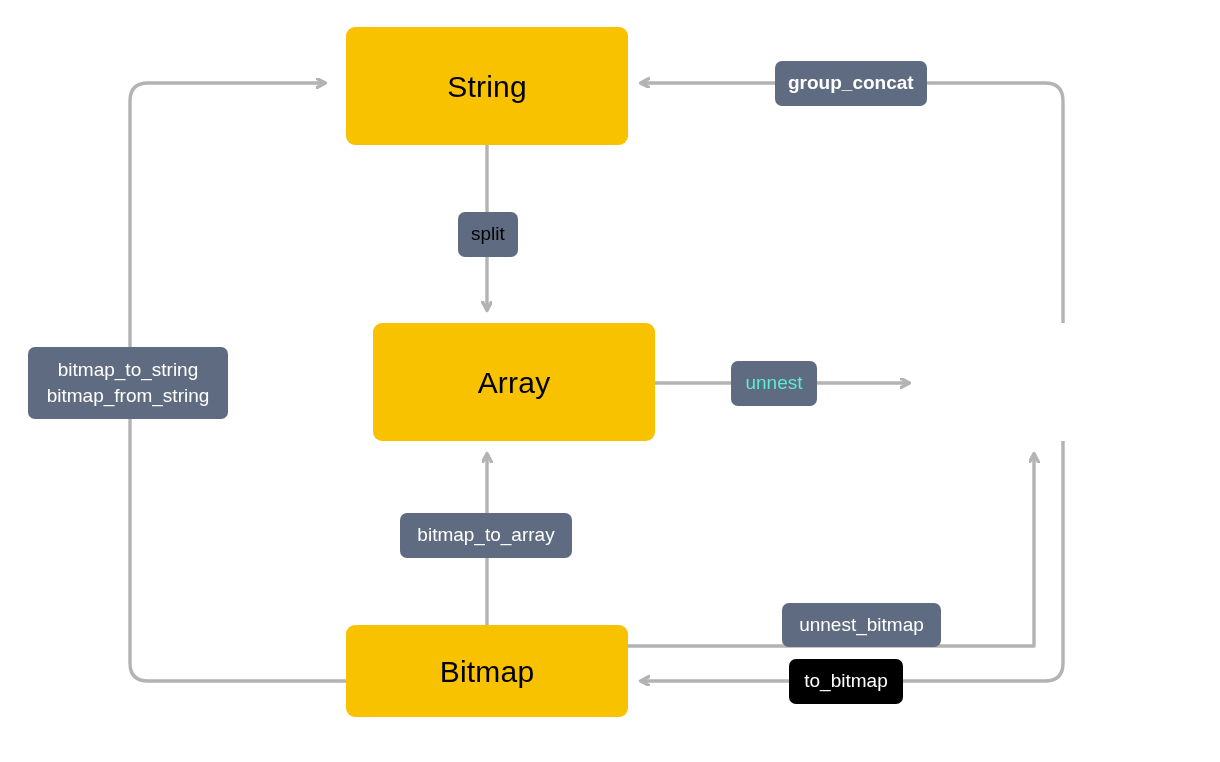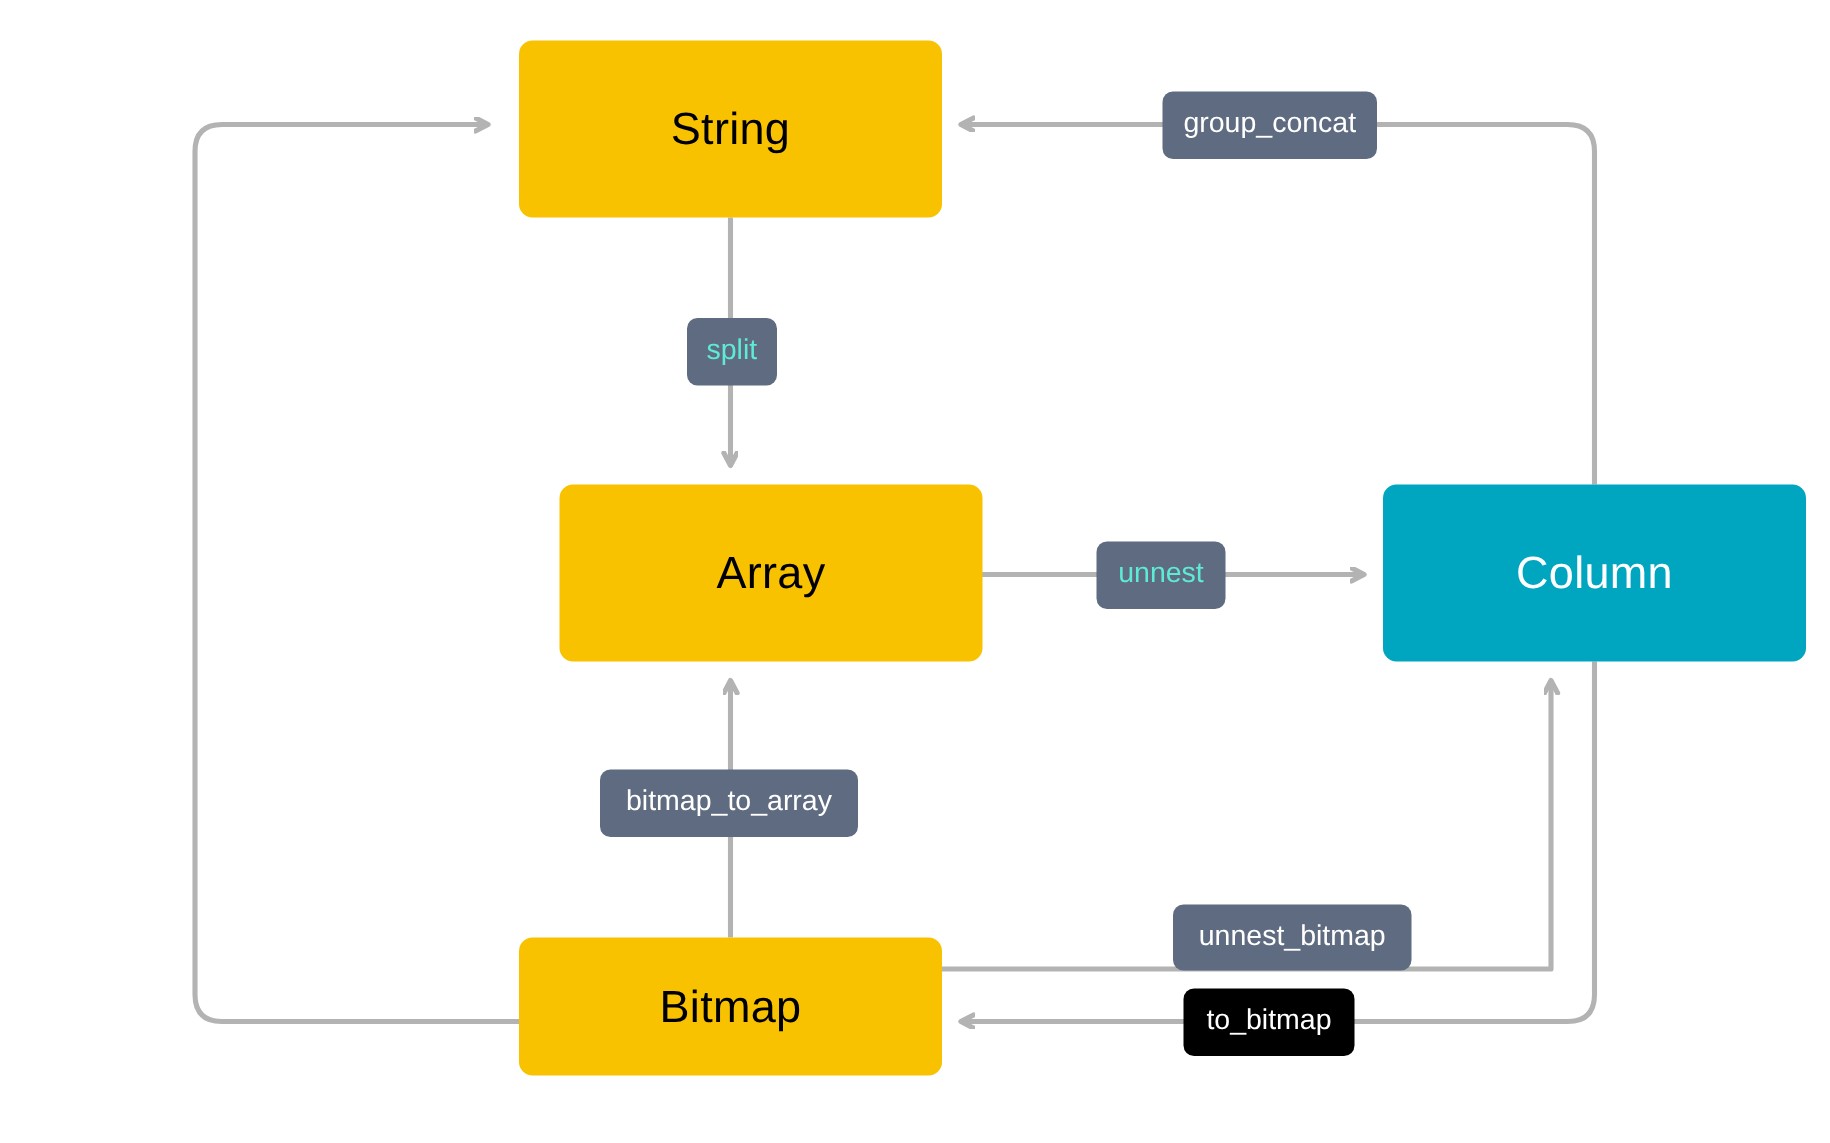--- a/index.html
+++ b/index.html
@@ -95,40 +95,41 @@
   </div>
 
   <div class="node" style="left:346px; top:323px; width:282px; height:118px; background:#f9c200;margin-left:27px;">
     <span class="node-label" style="color:#000000;">Array</span>
   </div>
 
   <div class="node" style="left:346px; top:625px; width:282px; height:92px; background:#f9c200;">
     <span class="node-label" style="color:#000000;">Bitmap</span>
   </div>
 
-  <div class="node" style="left:922px; top:323px; width:282px; height:118px; background:#00a5c0;">
-    <span class="node-label" style="color:#ffffff;">Column</span>
-  </div>
 
   <div class="edge-label" style="left:458px; top:212px; min-width:56px; height:45px; background:#5f6b80;">
-    <span class="edge-label-text" style="color:#5eead4;">split</span>
+    <span class="edge-label-text" style="color:#000000;">split</span>
   </div>
 
   <div class="edge-label" style="left:731px; top:361px; min-width:86px; height:45px; background:#5f6b80;">
     <span class="edge-label-text" style="color:#5eead4;">unnest</span>
   </div>
 
-  <div class="edge-label" style="left:775px; top:61px; min-width:143px; height:45px; background:#5f6b80;">
+  <div class="edge-label" style="left:775px; top:61px; min-width:143px; height:45px; background:#5f6b80;font-weight:bold;">
     <span class="edge-label-text" style="color:#ffffff;">group_concat</span>
   </div>
 
   <div class="edge-label" style="left:400px; top:513px; min-width:172px; height:45px; background:#5f6b80;align-items:center;">
     <span class="edge-label-text" style="color:#ffffff;">bitmap_to_array</span>
   </div>
 
+  <div class="edge-label" style="left:28px; top:347px; min-width:200px; height:72px; background:#5f6b80;">
+    <span class="edge-label-text" style="color:#ffffff;">bitmap_to_string</span>
+    <span class="edge-label-text" style="color:#ffffff;">bitmap_from_string</span>
+  </div>
 
   <div class="edge-label" style="left:782px; top:603px; min-width:159px; height:44px; background:#5f6b80;">
     <span class="edge-label-text" style="color:#ffffff;">unnest_bitmap</span>
   </div>
 
   <div class="edge-label" style="left:789px; top:659px; min-width:114px; height:45px; background:#000000;">
     <span class="edge-label-text" style="color:#ffffff;">to_bitmap</span>
   </div>
 
 </div>

